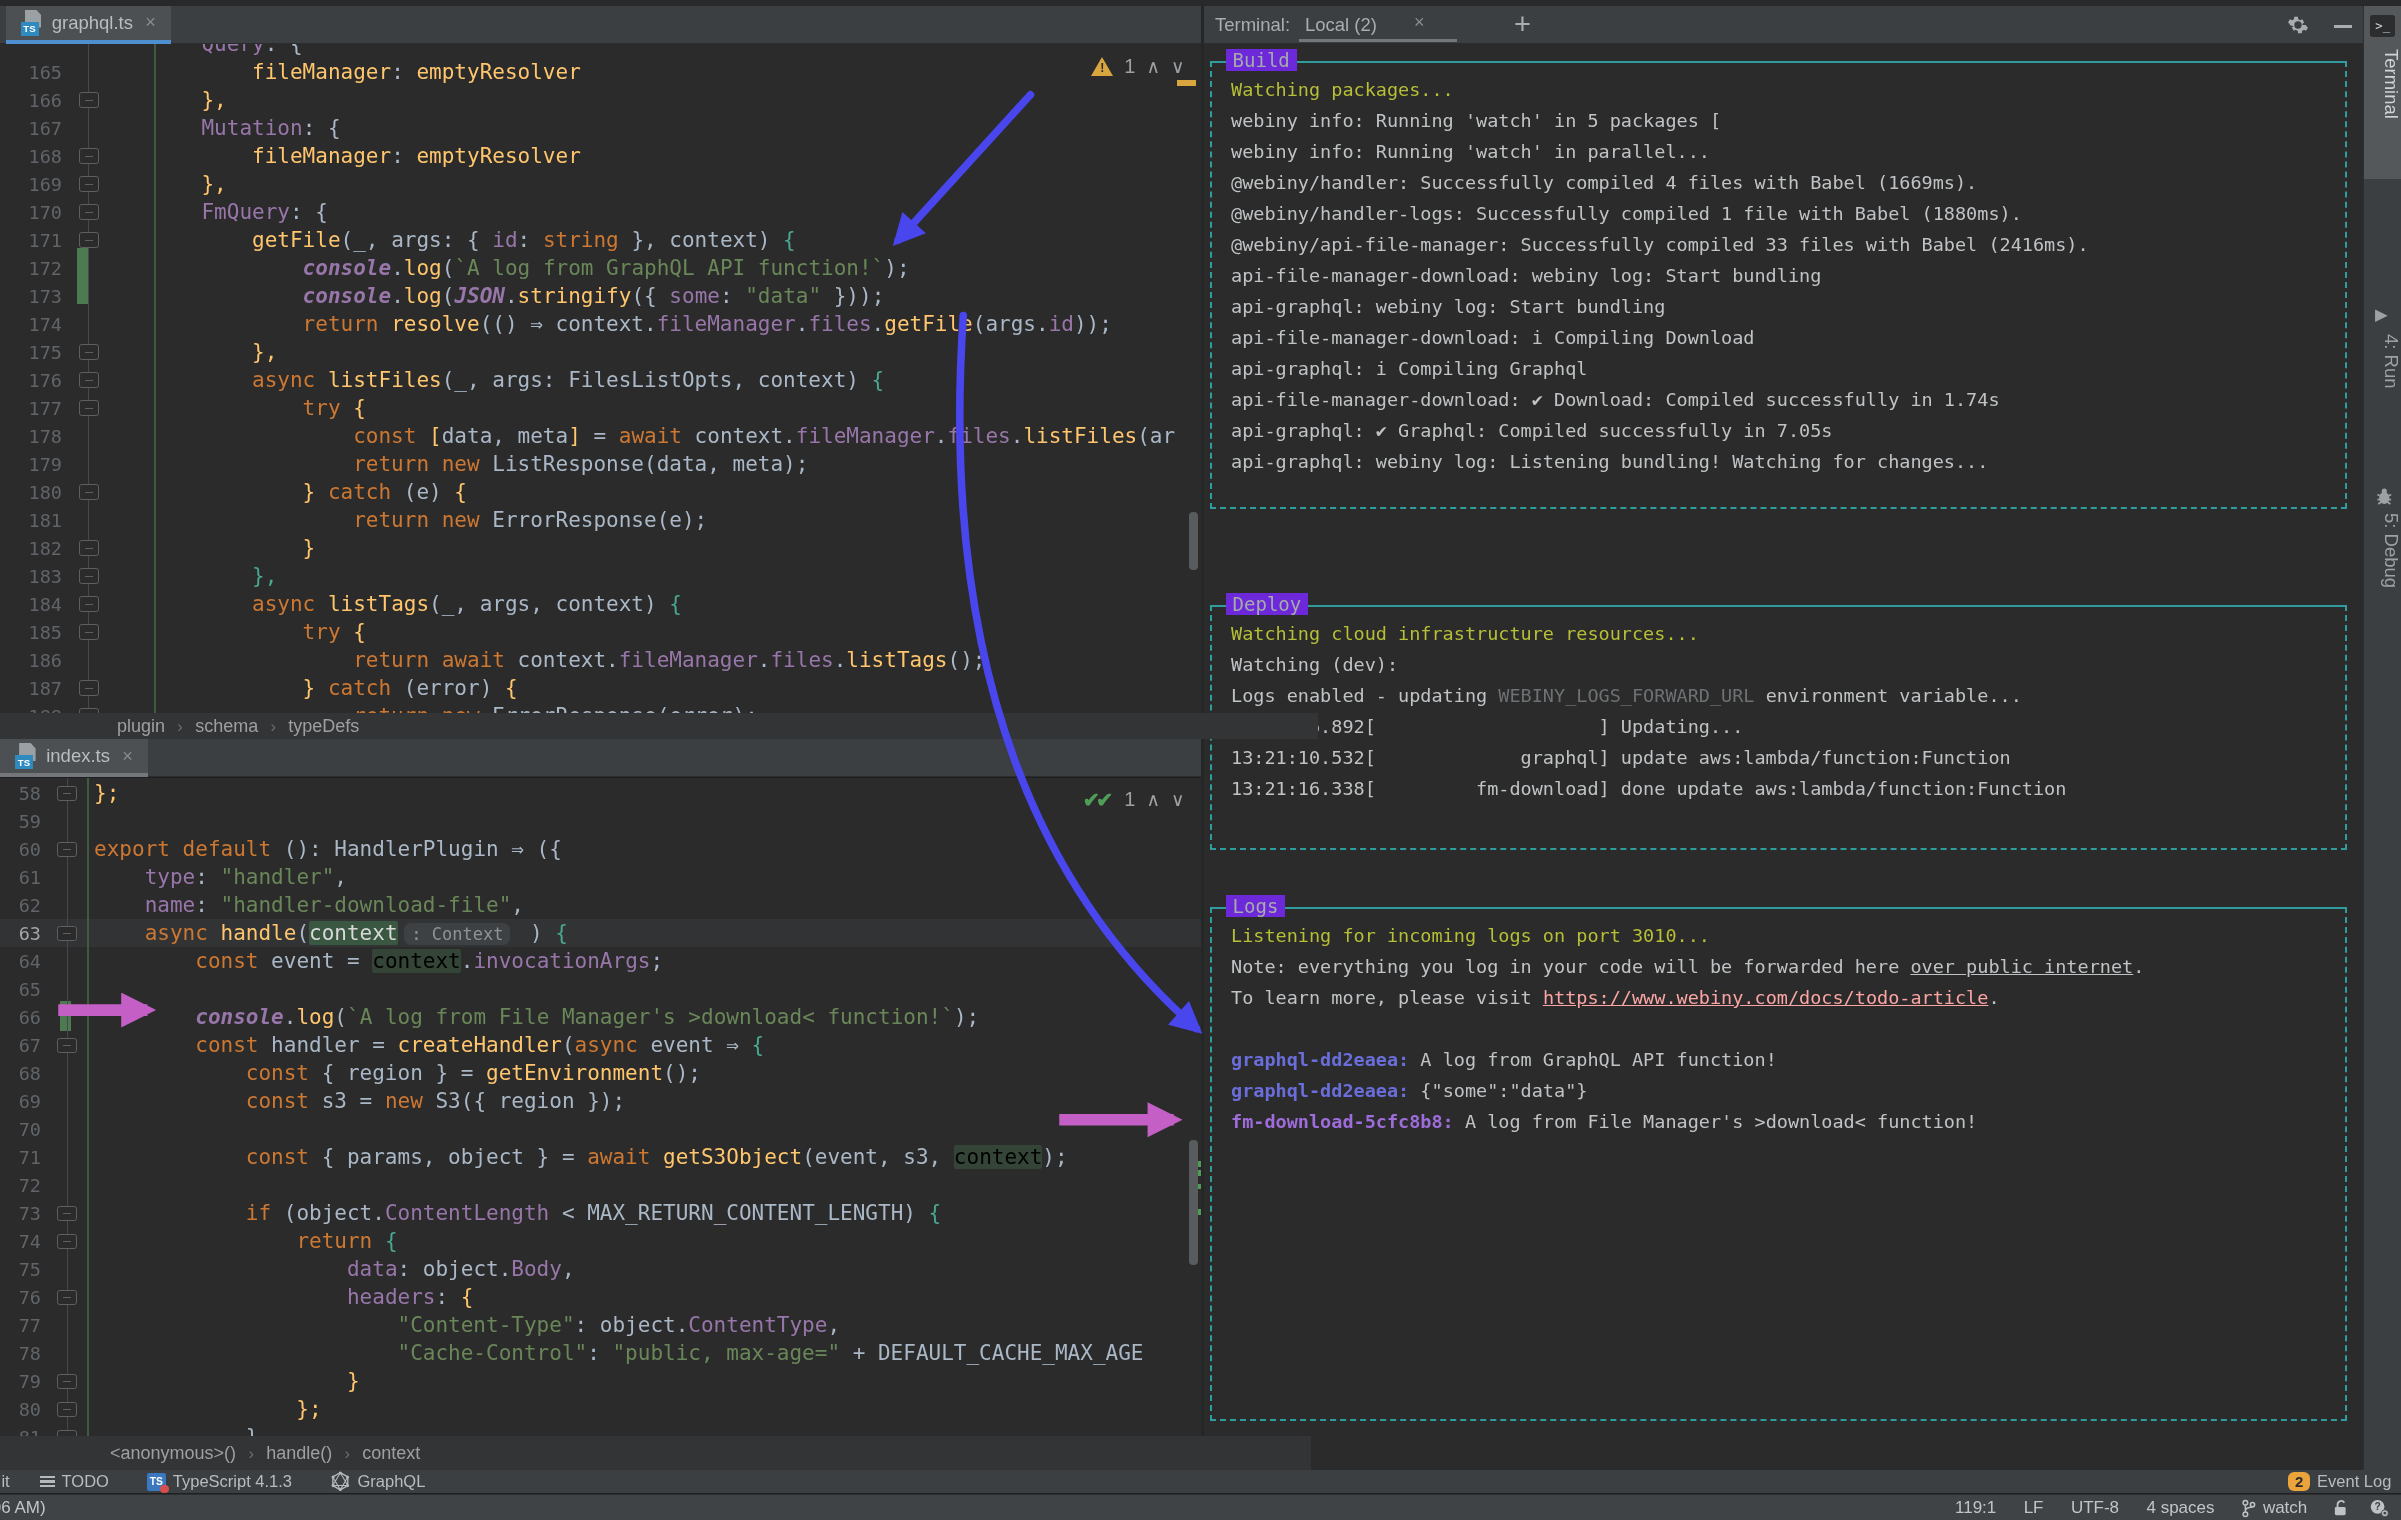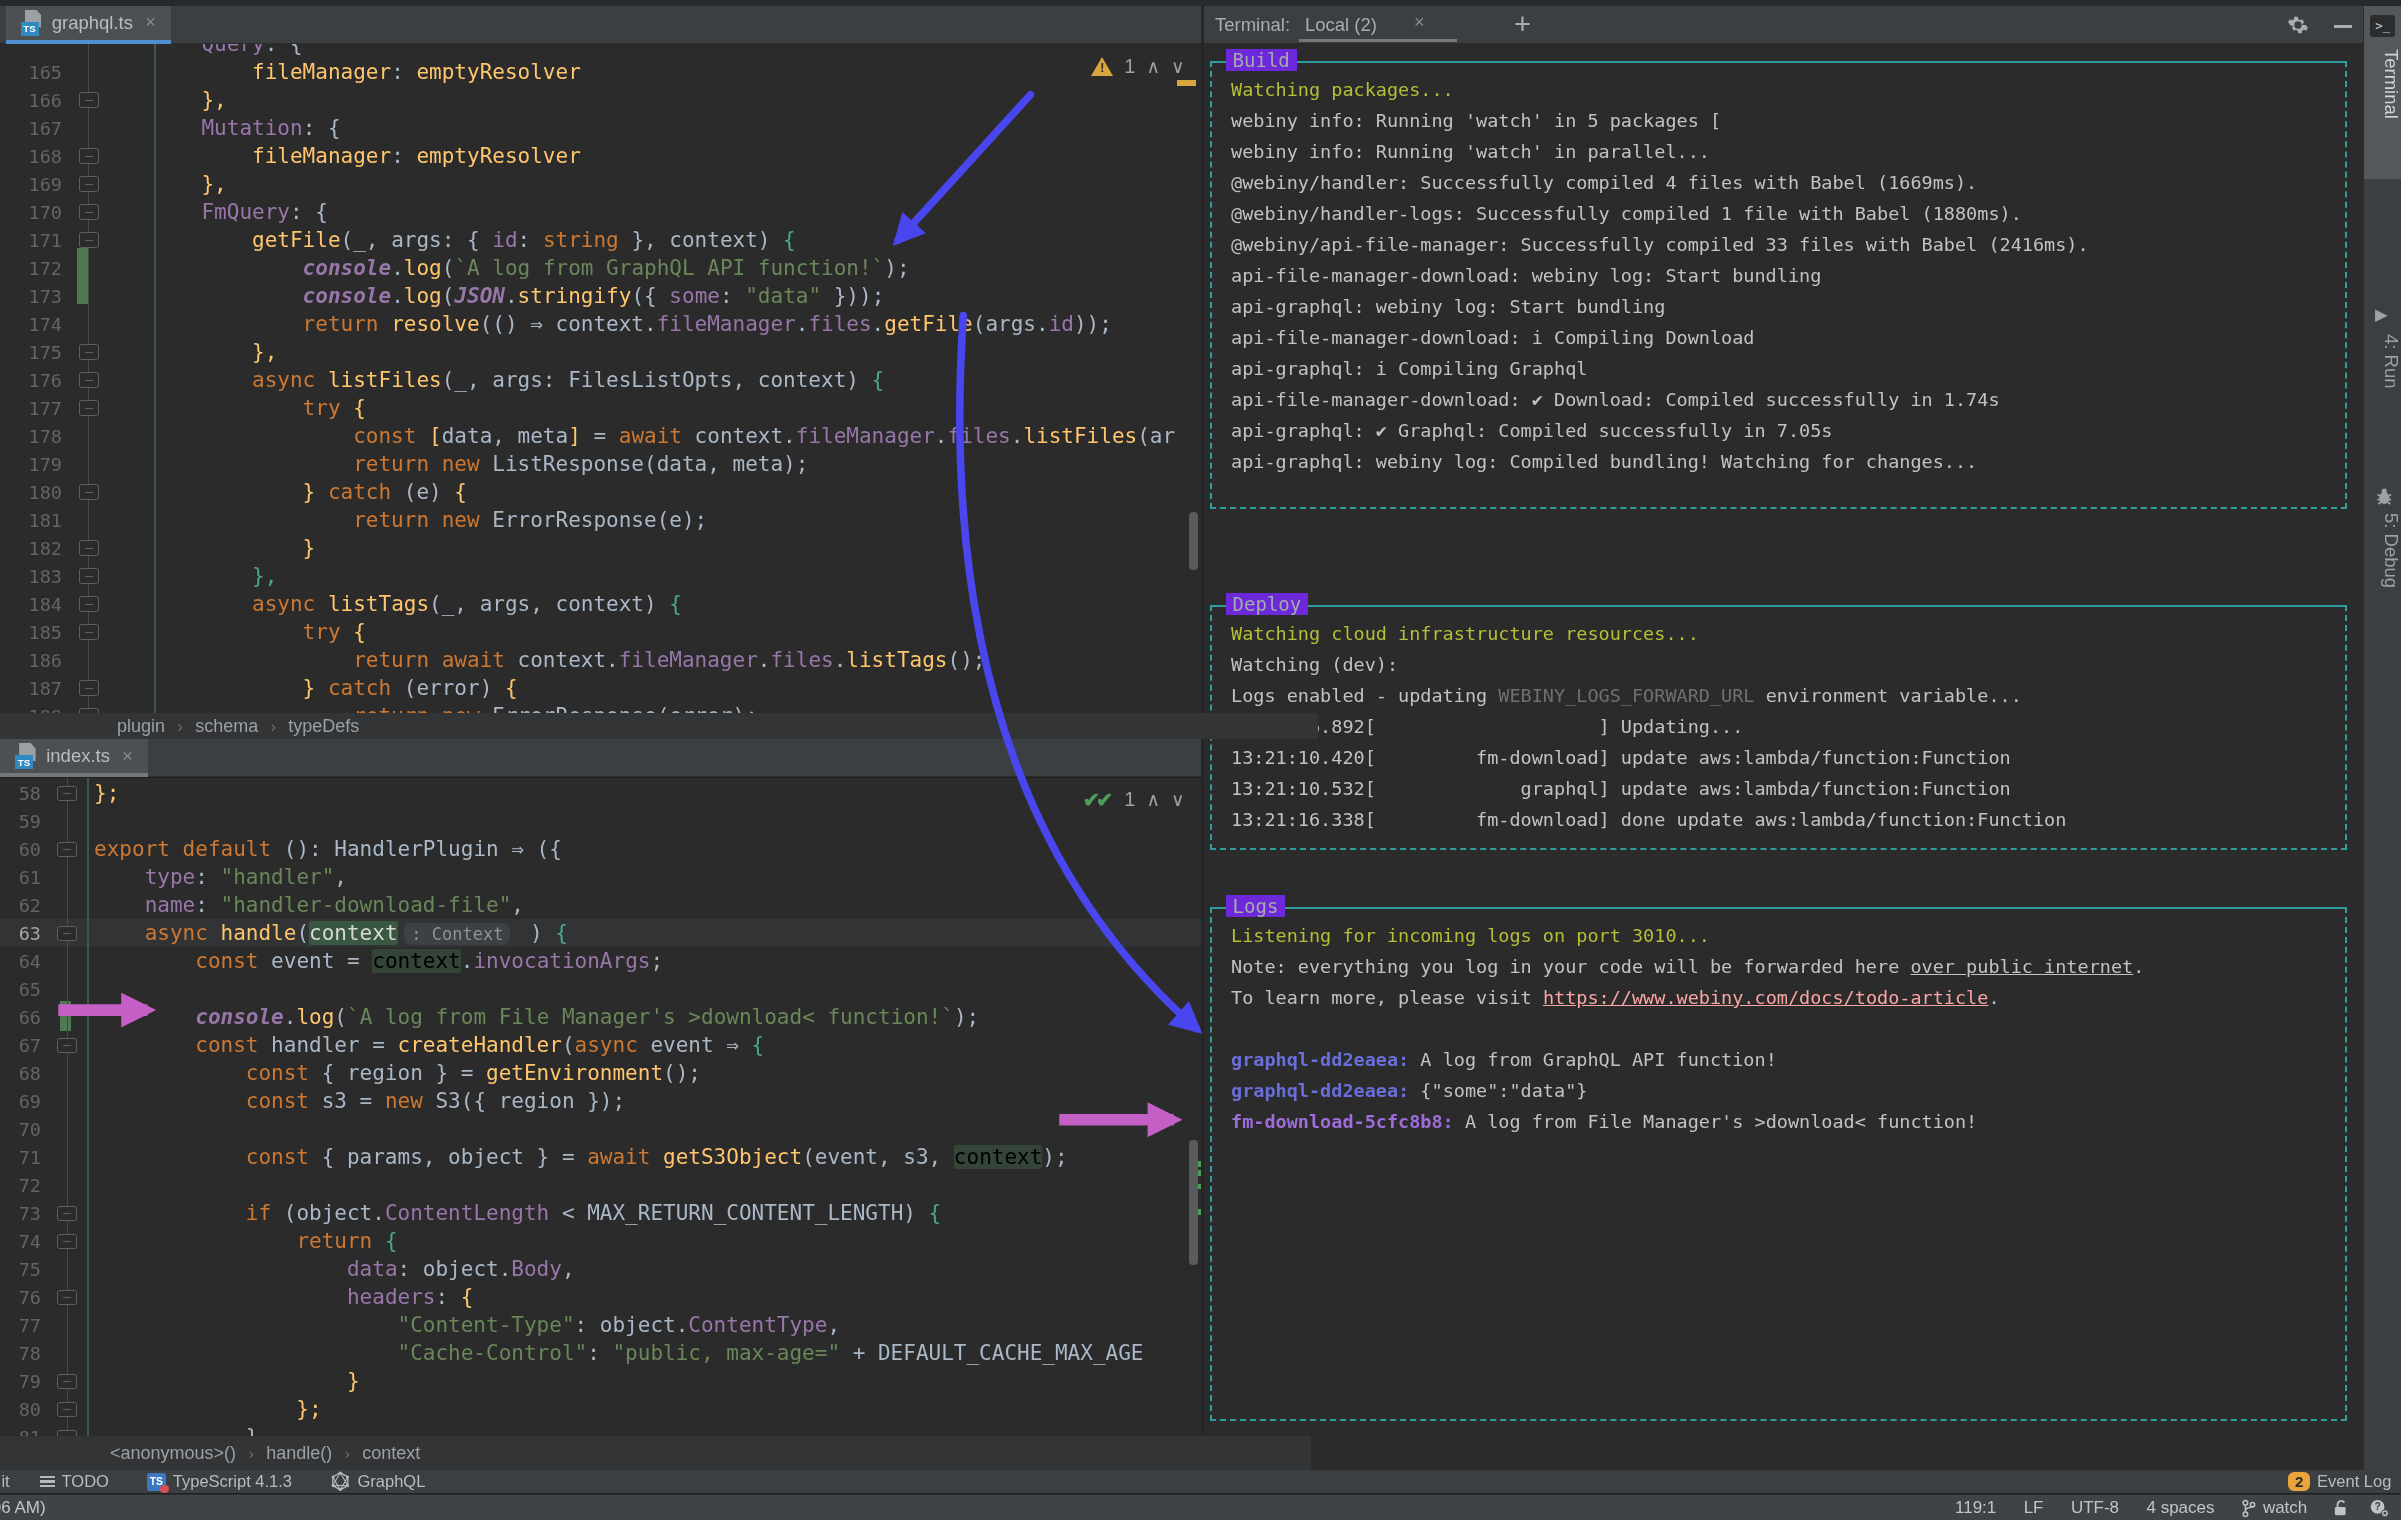--- a/index.html
+++ b/index.html
@@ -570,31 +570,30 @@
       <div class="tline"><span class="g">webiny info: Running 'watch' in parallel...</span></div>
       <div class="tline"><span class="g">@webiny/handler: Successfully compiled 4 files with Babel (1669ms).</span></div>
       <div class="tline"><span class="g">@webiny/handler-logs: Successfully compiled 1 file with Babel (1880ms).</span></div>
       <div class="tline"><span class="g">@webiny/api-file-manager: Successfully compiled 33 files with Babel (2416ms).</span></div>
       <div class="tline"><span class="g">api-file-manager-download: webiny log: Start bundling</span></div>
       <div class="tline"><span class="g">api-graphql: webiny log: Start bundling</span></div>
       <div class="tline"><span class="g">api-file-manager-download: i Compiling Download</span></div>
       <div class="tline"><span class="g">api-graphql: i Compiling Graphql</span></div>
       <div class="tline"><span class="g">api-file-manager-download: ✔ Download: Compiled successfully in 1.74s</span></div>
       <div class="tline"><span class="g">api-graphql: ✔ Graphql: Compiled successfully in 7.05s</span></div>
-      <div class="tline"><span class="g">api-graphql: webiny log: Compiled bundling! Watching for changes...</span></div>
+      <div class="tline"><span class="g">api-graphql: webiny log: Listening bundling! Watching for changes...</span></div>
     </div>
 </div>
 <div class="abs tbox" style="left:1210px;top:605px;width:1137px;height:245px;">
   <span class="title">Deploy</span>
   <div class="blines" id="box1">
       <div class="tline"><span class="y">Watching cloud infrastructure resources...</span></div>
       <div class="tline"><span class="g">Watching (dev):</span></div>
       <div class="tline"><span class="g">Logs enabled - updating </span><span class="dim">WEBINY_LOGS_FORWARD_URL</span><span class="g"> environment variable...</span></div>
       <div class="tline"><span class="g">13:21:06.892[                    ] Updating...</span></div>
-      <div class="tline"><span class="g">13:21:10.420[         fm-download] update aws:lambda/function:Function</span></div>
       <div class="tline"><span class="g">13:21:10.532[             graphql] update aws:lambda/function:Function</span></div>
       <div class="tline"><span class="g">13:21:16.338[         fm-download] done update aws:lambda/function:Function</span></div>
     </div>
 </div>
 <div class="abs tbox" style="left:1210px;top:907px;width:1137px;height:514px;">
   <span class="title">Logs</span>
   <div class="blines" id="box2">
       <div class="tline"><span class="y">Listening for incoming logs on port 3010...</span></div>
       <div class="tline"><span class="g">Note: everything you log in your code will be forwarded here </span><span class="gu">over public internet</span><span class="g">.</span></div>
       <div class="tline"><span class="g">To learn more, please visit </span><span class="link">https://www.webiny.com/docs/todo-article</span><span class="g">.</span></div>

